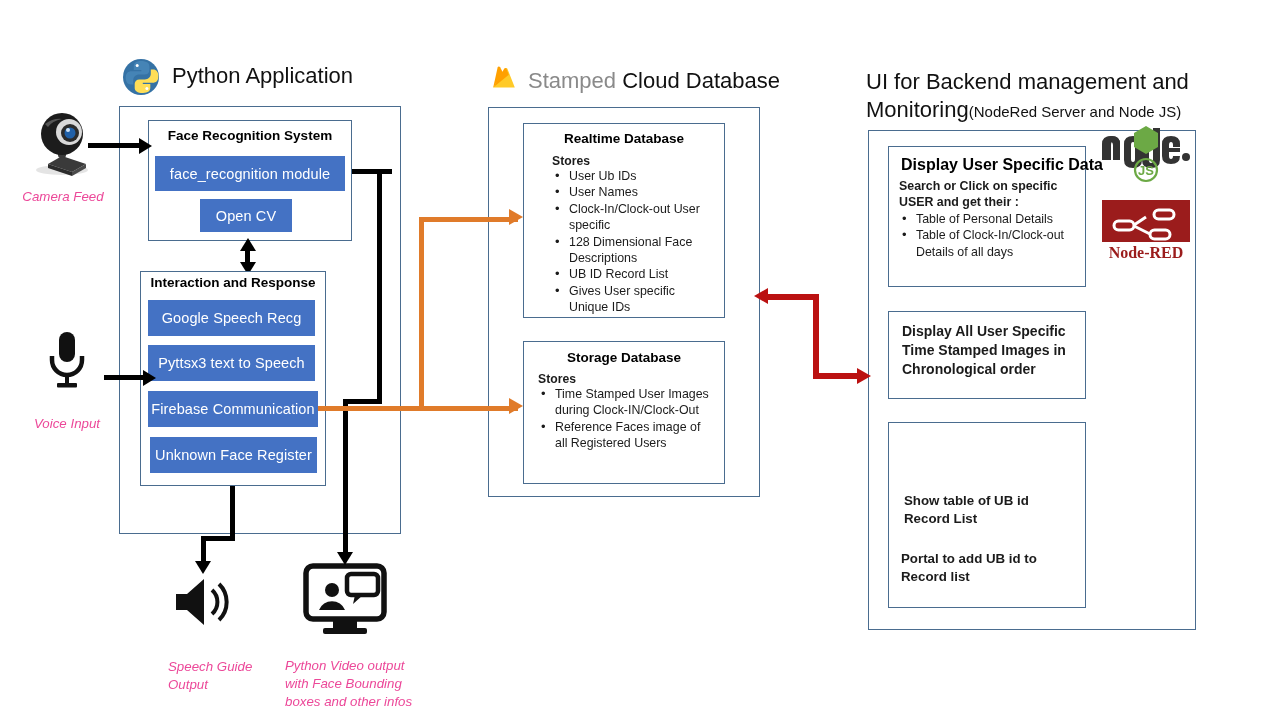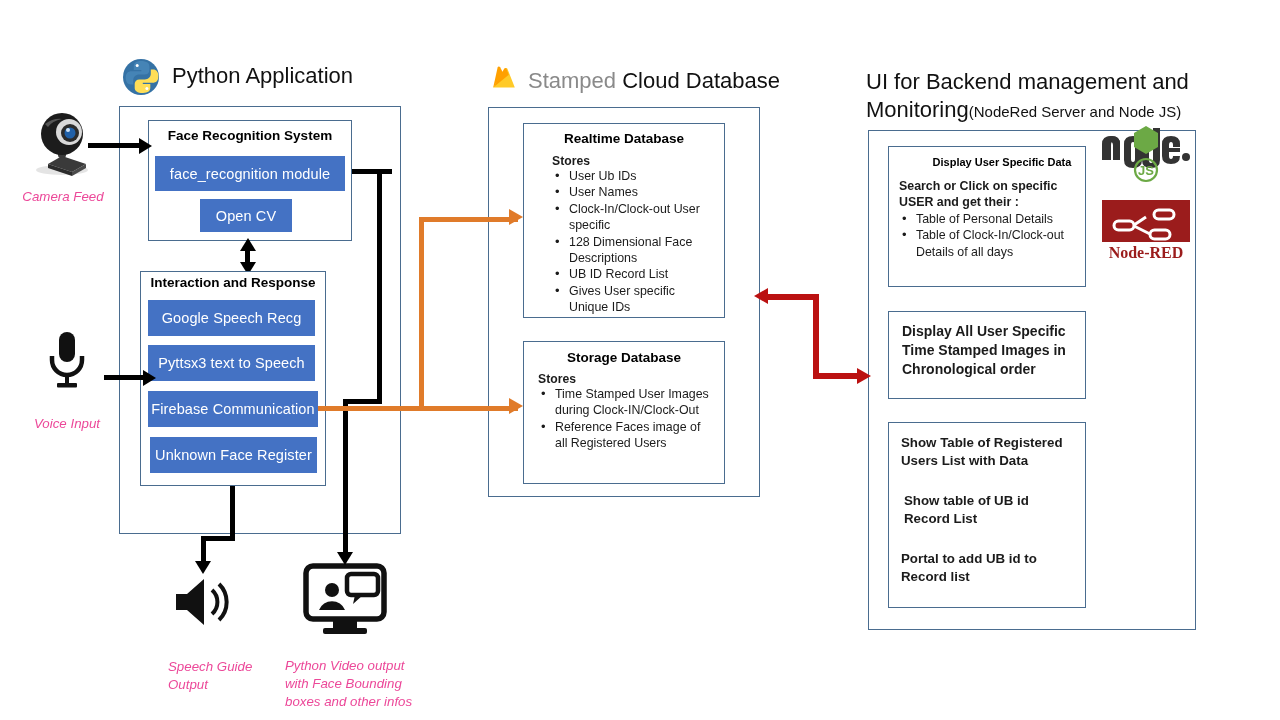--- a/index.html
+++ b/index.html
@@ -201,38 +201,37 @@
         <rect x="14" y="21" width="20" height="9" rx="4.5"></rect>
         <rect x="54" y="10" width="20" height="9" rx="4.5"></rect>
         <rect x="50" y="30" width="20" height="9" rx="4.5"></rect>
         <path d="M34 25 L46 17 M34 26 L50 34"></path>
       </g>
       <text x="46" y="58" font-size="16" font-family="Liberation Serif, serif" font-weight="bold" text-anchor="middle" fill="#9B1C1C">Node-RED</text>
     </svg>
   </div>
 
   <div class="sub-box" style="left:888px; top:146px; width:198px; height:141px;"></div>
-  <div class="hdr" style="left:888px; top:156px; width:228px; font-size:11px;">Display User Specific Data</div>
+  <div class="hdr" style="left:888px; top:156px; width:228px; font-size:16px;">Display User Specific Data</div>
   <div class="body-text" style="left:899px; top:178px; width:184px; font-weight:bold;">Search or Click on specific  USER and get their :</div>
   <div class="body-text" style="left:899px; top:211px; width:180px;">
     <ul class="bul">
       <li>Table of Personal Details</li>
       <li>Table of Clock-In/Clock-out Details of all days</li>
     </ul>
   </div>
 
   <div class="sub-box" style="left:888px; top:311px; width:198px; height:88px;"></div>
   <div class="body-text" style="left:902px; top:322px; width:178px; font-size:14px; font-weight:bold; line-height:1.35;">
     <div>Display All User Specific</div>
     <div>Time Stamped Images in</div>
     <div>Chronological order</div>
   </div>
 
   <div class="sub-box" style="left:888px; top:422px; width:198px; height:186px;"></div>
-  <div class="body-text" style="left:901px; top:434px; width:180px; font-size:13.3px; font-weight:bold; line-height:1.38;">Show Table of Registered Users List with Data</div>
   <div class="body-text" style="left:904px; top:492px; width:170px; font-size:13.3px; font-weight:bold; line-height:1.38;">Show table of UB id Record List</div>
   <div class="body-text" style="left:901px; top:550px; width:176px; font-size:13.3px; font-weight:bold; line-height:1.38;">Portal to add UB id to Record list</div>
 
   <div class="abs" style="left:28px; top:108px; width:68px; height:68px;">
     <svg width="68" height="68" viewBox="0 0 68 68">
       <ellipse cx="34" cy="62" rx="26" ry="5" fill="#c9c9c9" opacity=".5"></ellipse>
       <path d="M20 56 L34 48 L58 56 L44 64 Z" fill="#3a3a3a"></path>
       <path d="M20 56 v4 l24 8 v-4z" fill="#2b2b2b"></path>
       <path d="M44 64 v4 l14-8 v-4z" fill="#4a4a4a"></path>
       <rect x="30" y="36" width="8" height="14" rx="3" fill="#3a3a3a"></rect>

